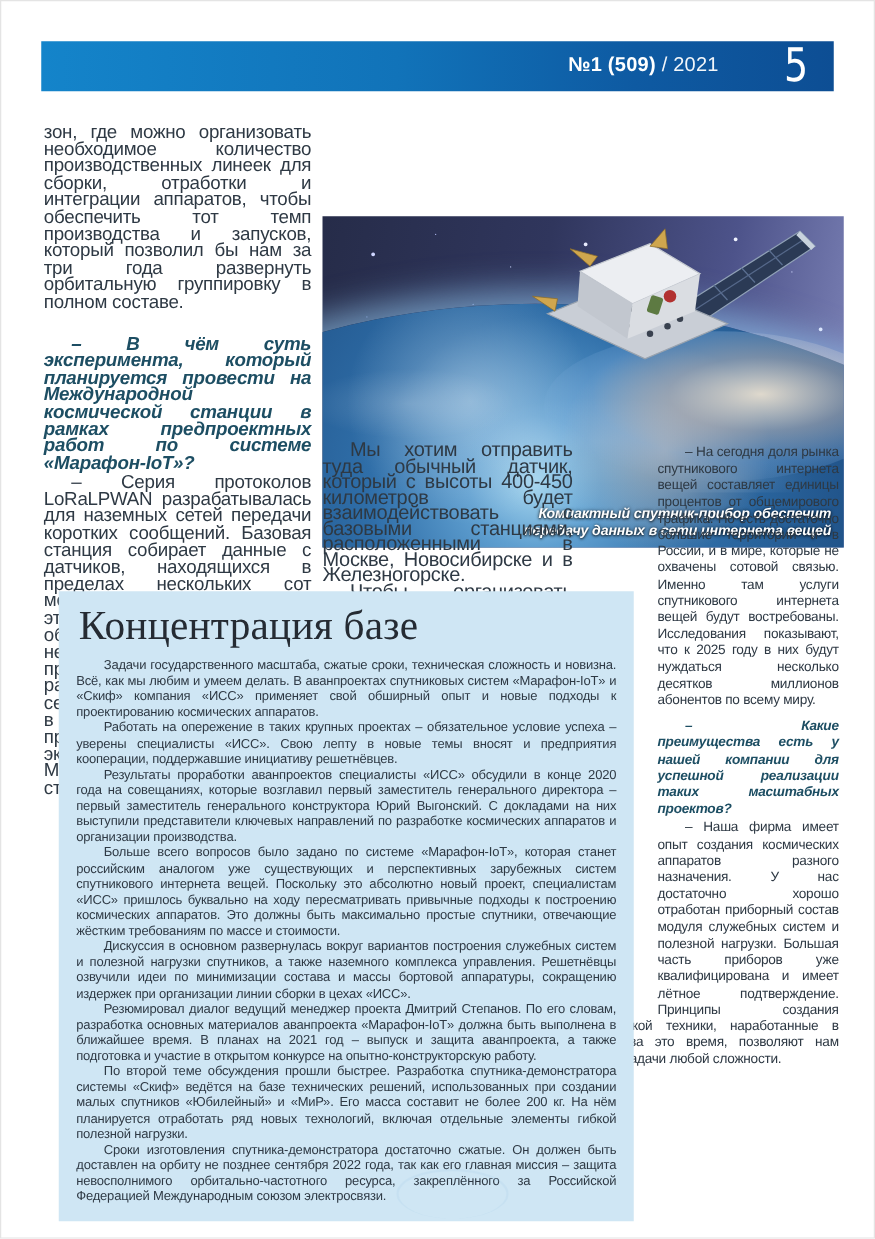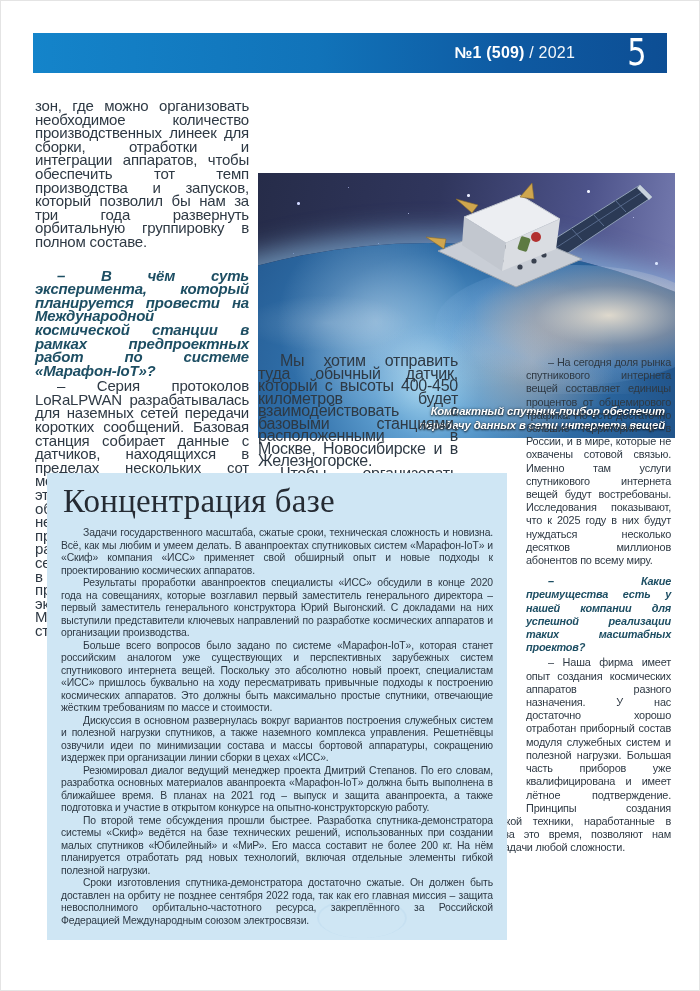--- a/index.html
+++ b/index.html
@@ -174,20 +174,21 @@
     <div class="wrap-spacer"></div>
     <p>– На сегодня доля рынка спутникового интернета вещей составляет единицы процентов от общемирового трафика. Но есть достаточно большие территории и в России, и в мире, которые не охвачены сотовой связью. Именно там услуги спутникового интернета вещей будут востребованы. Исследования показывают, что к 2025 году в них будут нуждаться несколько десятков миллионов абонентов по всему миру.</p>
     <p class="question">– Какие преимущества есть у нашей компании для успешной реализации таких масштабных проектов?</p>
     <p>– Наша фирма имеет опыт создания космических аппаратов разного назначения. У нас достаточно хорошо отработан приборный состав модуля служебных систем и полезной нагрузки. Большая часть приборов уже квалифицирована и имеет лётное подтверждение. Принципы создания космической техники, наработанные в «ИСС» за это время, позволяют нам решать задачи любой сложности.</p>
   </div>
 
   <div class="bluebox">
     <h1>Концентрация базе</h1>
     <div class="boxtext">
       <p>Задачи государственного масштаба, сжатые сроки, техническая сложность и новизна. Всё, как мы любим и умеем делать. В аванпроектах спутниковых систем «Марафон-IoT» и «Скиф» компания «ИСС» применяет свой обширный опыт и новые подходы к проектированию космических аппаратов.</p>
+      <p>Работать на опережение в таких крупных проектах – обязательное условие успеха – уверены специалисты «ИСС». Свою лепту в новые темы вносят и предприятия кооперации, поддержавшие инициативу решетнёвцев.</p>
       <p>Результаты проработки аванпроектов специалисты «ИСС» обсудили в конце 2020 года на совещаниях, которые возглавил первый заместитель генерального директора – первый заместитель генерального конструктора Юрий Выгонский. С докладами на них выступили представители ключевых направлений по разработке космических аппаратов и организации производства.</p>
       <p>Больше всего вопросов было задано по системе «Марафон-IoT», которая станет российским аналогом уже существующих и перспективных зарубежных систем спутникового интернета вещей. Поскольку это абсолютно новый проект, специалистам «ИСС» пришлось буквально на ходу пересматривать привычные подходы к построению космических аппаратов. Это должны быть максимально простые спутники, отвечающие жёстким требованиям по массе и стоимости.</p>
       <p>Дискуссия в основном развернулась вокруг вариантов построения служебных систем и полезной нагрузки спутников, а также наземного комплекса управления. Решетнёвцы озвучили идеи по минимизации состава и массы бортовой аппаратуры, сокращению издержек при организации линии сборки в цехах «ИСС».</p>
       <p>Резюмировал диалог ведущий менеджер проекта Дмитрий Степанов. По его словам, разработка основных материалов аванпроекта «Марафон-IoT» должна быть выполнена в ближайшее время. В планах на 2021 год – выпуск и защита аванпроекта, а также подготовка и участие в открытом конкурсе на опытно-конструкторскую работу.</p>
       <p>По второй теме обсуждения прошли быстрее. Разработка спутника-демонстратора системы «Скиф» ведётся на базе технических решений, использованных при создании малых спутников «Юбилейный» и «МиР». Его масса составит не более 200 кг. На нём планируется отработать ряд новых технологий, включая отдельные элементы гибкой полезной нагрузки.</p>
       <p>Сроки изготовления спутника-демонстратора достаточно сжатые. Он должен быть доставлен на орбиту не позднее сентября 2022 года, так как его главная миссия – защита невосполнимого орбитально-частотного ресурса, закреплённого за Российской Федерацией Международным союзом электросвязи.</p>
     </div>
     <div class="watermark"></div>
   </div>
 

